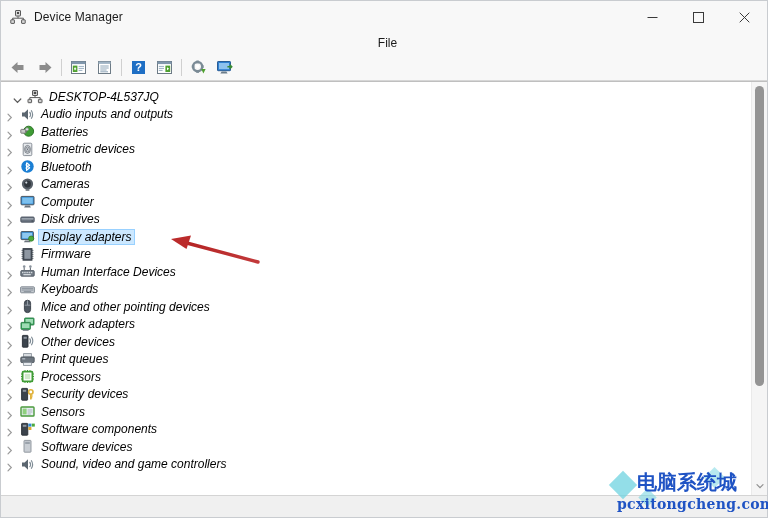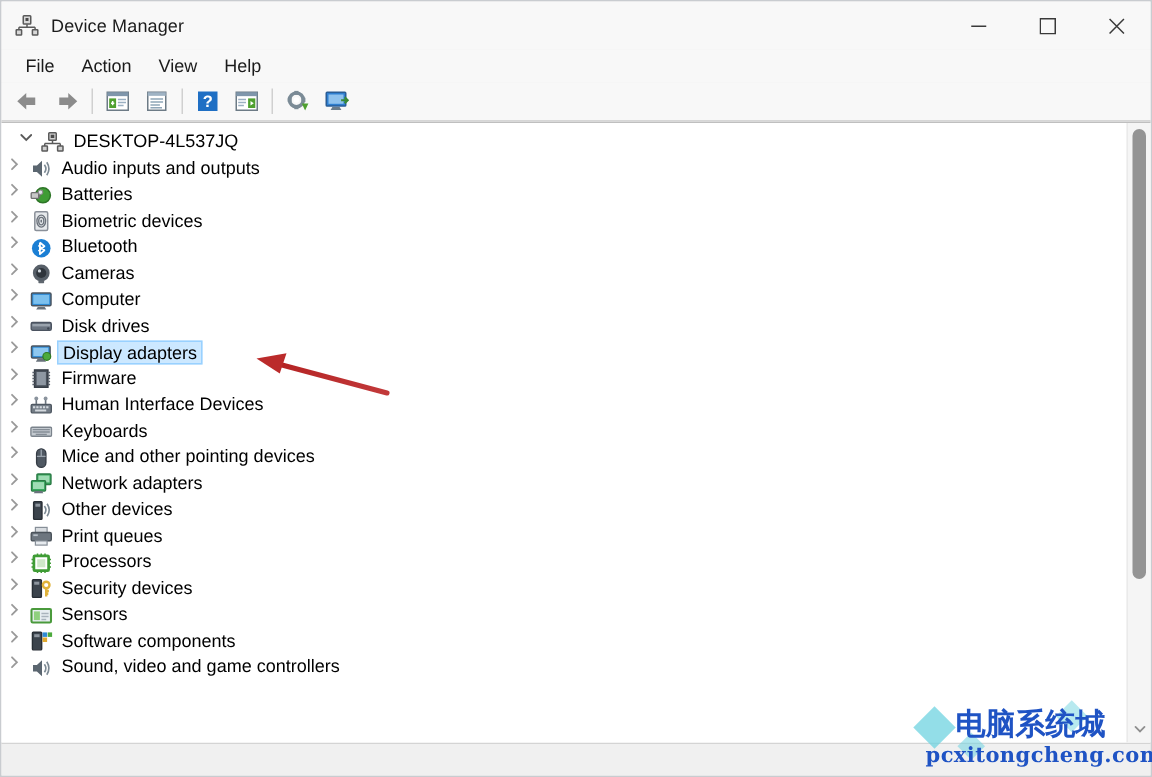--- a/index.html
+++ b/index.html
@@ -54,20 +54,21 @@
     color: #3a3a3a;
   }
 
   
   #menubar {
     height: 22px; min-height: 22px;
     display: flex;
     align-items: center;
     padding-left: 7px;
     background: #f8f8f8;
+    flex-direction: column;
   }
   .menu-item {
     font-size: 12px;
     color: #1b1b1b;
     padding: 2px 9px;
     line-height: 16px;
   }
 
   
   #toolbar {
@@ -103,25 +104,26 @@
     flex: 1;
     position: relative;
     background: #ffffff;
     padding-top: 5px;
     overflow: hidden;
   }
 
   .tree-row {
     height: 17.5px;
     display: flex;
-    align-items: flex-start;
+    align-items: flex-end;
     font-size: 12px;
     color: #000000;
     position: relative;
     white-space: nowrap;
+    font-style: italic;
   }
   .tree-row .chev {
     width: 17px;
     min-width: 17px;
     display: flex;
     align-items: center;
     justify-content: center;
     color: #8a8a8a;
   }
   .tree-row .ticon {
@@ -689,20 +691,34 @@
             <rect x="1.6" y="1.4" width="6.2" height="11.8" rx="0.6" fill="#3b434c" stroke="#272d34" stroke-width="0.9"></rect>
             <rect x="2.8" y="2.8" width="3.6" height="2" fill="#8d959e"></rect>
             <rect x="8.4" y="1.6" width="3" height="3" fill="#2f8ad4"></rect>
             <rect x="11.8" y="1.6" width="3" height="3" fill="#4caa3c"></rect>
             <rect x="8.4" y="5" width="3" height="3" fill="#e0a92f"></rect>
           </svg>
         </span>
         <span class="tlabel">Software components</span>
       </div>
 
+      <div class="tree-row child">
+        <span class="chev">
+          <svg width="9" height="9" viewBox="0 0 9 9">
+              <path d="M3 1.2 L6.3 4.5 L3 7.8" stroke="#9a9a9a" stroke-width="1.2" fill="none" stroke-linecap="round"></path>
+            </svg>
+        </span>
+        <span class="ticon">
+          <svg width="15" height="15" viewBox="0 0 15 15">
+            <rect x="4" y="1.4" width="7" height="11.8" rx="0.6" fill="#c9ced4" stroke="#8a9199" stroke-width="0.9"></rect>
+            <rect x="5.2" y="2.8" width="4.6" height="2.2" fill="#9aa2ab"></rect>
+          </svg>
+        </span>
+        <span class="tlabel">Software devices</span>
+      </div>
 
       <div class="tree-row child">
         <span class="chev">
           <svg width="9" height="9" viewBox="0 0 9 9">
               <path d="M3 1.2 L6.3 4.5 L3 7.8" stroke="#9a9a9a" stroke-width="1.2" fill="none" stroke-linecap="round"></path>
             </svg>
         </span>
         <span class="ticon">
           <svg width="15" height="15" viewBox="0 0 15 15">
             <path d="M2 5.4 L4.6 5.4 L8 2.2 L8 12.8 L4.6 9.6 L2 9.6 Z" fill="#5b6670"></path>

